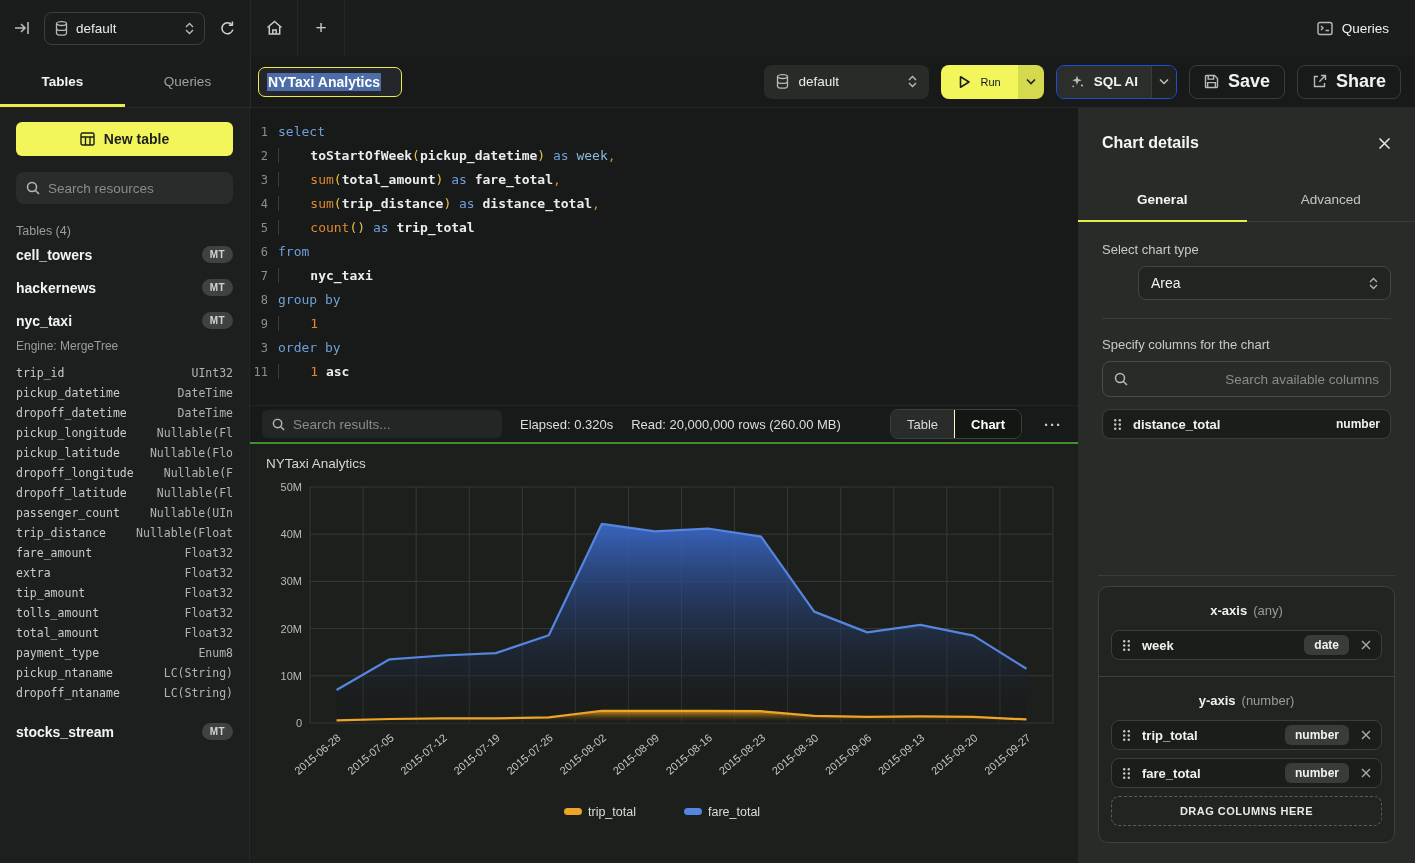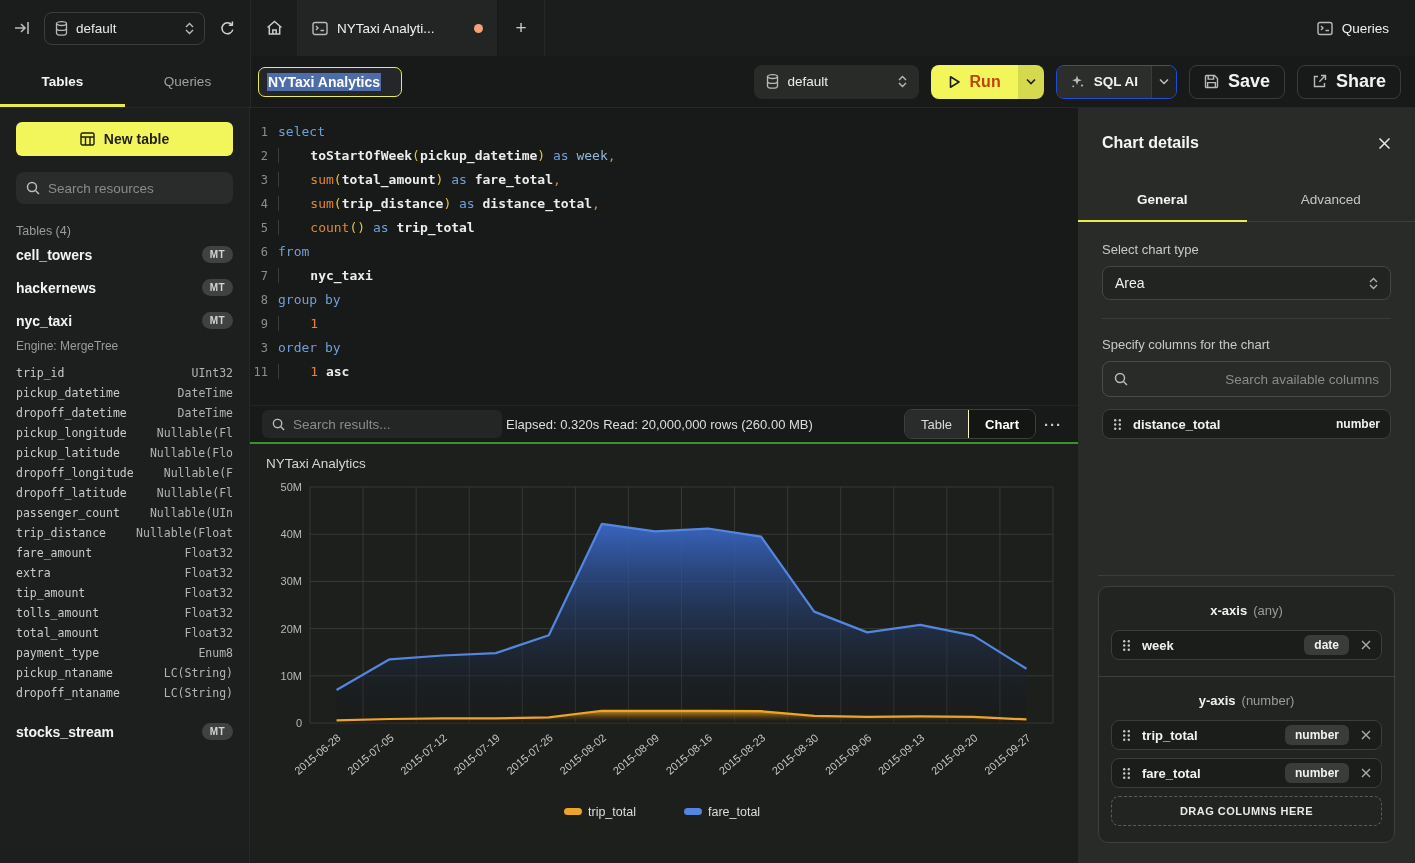--- a/index.html
+++ b/index.html
@@ -28,21 +28,21 @@
   .s-tab { width:125px; display:flex; align-items:center; justify-content:center; font-size:13.5px; position:relative; color:#9fa19f; cursor:pointer; }
   .s-tab.active { color:#f2f4f2; font-weight:600; }
   .s-tab.active::after { content:""; position:absolute; left:0; right:0; bottom:0; height:3px; background:#e9ec4d; }
   .editor-toolbar { flex:1; display:flex; align-items:center; padding:0 14px 0 7px; gap:12px; background:#181a19; border-left:1px solid #262826; }
   .title-input { width:144px; height:30px; display:flex; align-items:center; padding:0 8px; background:#24262a; border:1.5px solid #e9ec4d; border-radius:7px; overflow:hidden; }
   .title-input .sel { background:#4d6da8; color:#ffffff; font-size:14px; font-weight:600; white-space:nowrap; padding:1px 1px; }
   .tb-spacer { flex:1; }
   .tb-select { width:165px; height:34px; display:flex; align-items:center; gap:9px; padding:0 12px; background:#292b29; border-radius:8px; font-size:13.5px; color:#ececec; }
   .tb-select .lbl { flex:1; }
   .run-split { display:flex; height:34px; border-radius:8px; overflow:hidden; }
-  .run-main { display:flex; align-items:center; gap:9px; padding:0 17px; background:#f3f65a; color:#c2410c; font-size:16px; font-weight:700; }
+  .run-main { display:flex; align-items:center; gap:9px; padding:0 17px; background:#f3f65a; color:#0f172a; font-size:11px; font-weight:400; }
   .run-chev { width:26px; display:flex; align-items:center; justify-content:center; background:#d5d94e; color:#1d1f1a; }
   .ai-split { display:flex; height:34px; border-radius:8px; overflow:hidden; border:1px solid #1d4ed8; }
   .ai-main { display:flex; align-items:center; gap:9px; padding:0 13px; background:#2c2e2c; color:#f0f2f0; font-size:13.5px; font-weight:600; }
   .ai-chev { width:25px; display:flex; align-items:center; justify-content:center; background:#202220; color:#c0c2c0; border-left:1px solid #3a3c3a; }
   .ghost-btn { height:34px; display:flex; align-items:center; gap:9px; padding:0 14px; border:1px solid #3a3c3a; border-radius:8px; color:#f0f2f0; font-size:18px; font-weight:600; background:transparent; }
 
   
   .main { display:flex; height:755px; }
 
   
@@ -70,21 +70,21 @@
   .tk-kw { color:#6f9fd8; }
   .tk-fn { color:#ececec; font-weight:700; }
   .tk-agg { color:#e0872f; }
   .tk-par { color:#e5c444; }
   .tk-id { color:#ececec; font-weight:700; }
   .tk-unit { color:#8fb8dd; }
   .tk-num { color:#e0872f; }
   .tk-com { color:#d98a3a; }
   .tk-ind { border-left:1px solid #3a3d3a; }
 
-  .results-bar { height:37px; display:flex; align-items:center; gap:4px; padding:0 12px; border-top:1px solid #222422; }
+  .results-bar { height:37px; display:flex; align-items:center; gap:18px; padding:0 12px; border-top:1px solid #222422; }
   .results-search { width:240px; height:28px; margin-top:0; background:#242625; border-radius:6px; }
   .stat { font-size:13px; color:#dcdedc; white-space:nowrap; }
   .rb-spacer { flex:1; }
   .toggle-group { display:flex; height:30px; border:1px solid #3e403e; border-radius:8px; overflow:hidden; }
   .toggle-cell { display:flex; align-items:center; justify-content:center; padding:0 16px; font-size:13px; color:#d8dad8; background:#2a2c2b; cursor:pointer; }
   .toggle-cell.active { background:#141614; color:#ffffff; font-weight:700; border-left:1px solid #fef9c3; }
   .more-dots { color:#c8cac8; font-size:15px; letter-spacing:1px; font-weight:700; padding:0 4px; }
 
   .green-line { height:2px; background:#3f8f2f; }
   .chart-section { height:419px; background:#1d1f1c; padding:8px 16px 0; }
@@ -93,21 +93,21 @@
   
   .rightpanel { width:337px; background:#292b29; display:flex; flex-direction:column; }
   .rp-header { height:70px; display:flex; align-items:center; justify-content:space-between; padding:0 24px; }
   .rp-title { font-size:16px; font-weight:700; color:#f4f6f4; }
   .rp-tabs { height:44px; display:flex; border-bottom:1px solid #3a3c3a; }
   .rp-tab { width:50%; display:flex; align-items:center; justify-content:center; font-size:13.5px; color:#c4c6c4; position:relative; cursor:pointer; }
   .rp-tab.active { color:#f4f6f4; font-weight:600; }
   .rp-tab.active::after { content:""; position:absolute; left:0; right:0; bottom:-1px; height:2px; background:#e9ec4d; }
   .rp-body { padding:20px 24px 2px; }
   .rp-label { font-size:13px; color:#c8cac8; margin-bottom:9px; }
-  .rp-select { height:34px; display:flex; align-items:center; justify-content:space-between; padding:0 12px; background:#222421; border:1px solid #44463f; border-radius:8px; font-size:14px; color:#f0f2f0; }
+  .rp-select { height:34px; display:flex; align-items:center; justify-content:space-between; padding:0 12px; background:#222421; border:1px solid #44463f; border-radius:8px; font-size:14px; color:#f0f2f0;margin-left:36px; }
   .rp-div { border-top:1px solid #3a3c3a; margin:18px 0; }
   .rp-search { height:36px; display:flex; align-items:center; gap:9px; padding:0 11px; border:1px solid #4a4c4a; border-radius:8px; color:#8a8c8a; margin-bottom:12px; }
   .rp-search input { flex:1; background:transparent; border:none; outline:none; color:#ffffff; font-size:13.5px; font-family:"Liberation Sans", sans-serif;text-align:right; }
   .rp-search input::placeholder { color:#8a8c8a; }
   .rp-flex-spacer { flex:1; }
   .axis-outer-div { border-top:1px solid #3a3c3a; margin:0 20px; }
   .axis-box { margin:10px 20px 20px; border:1px solid #3e403c; border-radius:10px; background:#222421; }
   .axis-sec { padding:10px 12px 16px; }
   .axis-sec + .axis-sec { border-top:1px solid #3e403c; }
   .axis-head { text-align:center; font-size:13px; margin:6px 0 12px; color:#f0f2f0; }
@@ -161,30 +161,20 @@
       </span>
     </div>
     <div class="tabstrip">
       <span class="home-cell">
         <svg width="17" height="16" viewBox="0 0 17 16" fill="none" stroke="currentColor" stroke-width="1.5">
             <path d="M1.5 7.5L8.5 1.5l7 6"></path>
             <path d="M3.3 6.2V14h10.4V6.2"></path>
             <path d="M6.8 14v-4h3.4v4"></path>
           </svg>
       </span>
-      <div class="query-tab">
-        <span class="icon-btn">
-          <svg width="16" height="15" viewBox="0 0 16 15" fill="none" stroke="currentColor" stroke-width="1.4">
-              <rect x="1" y="1.5" width="14" height="12" rx="2"></rect>
-              <path d="M4 5l2 2-2 2M8.5 9.5h3.5"></path>
-            </svg>
-        </span>
-        <span class="ttl">NYTaxi Analyti...</span>
-        <span class="dirty-dot"></span>
-      </div>
       <span class="plus-cell">+</span>
     </div>
     <div class="topbar-spacer"></div>
     <div class="queries-btn">
       <span class="icon-btn">
         <svg width="16" height="15" viewBox="0 0 16 15" fill="none" stroke="currentColor" stroke-width="1.4">
             <rect x="1" y="1.5" width="14" height="12" rx="2"></rect>
             <path d="M4 5l2 2-2 2M8.5 9.5h3.5"></path>
           </svg>
       </span>

